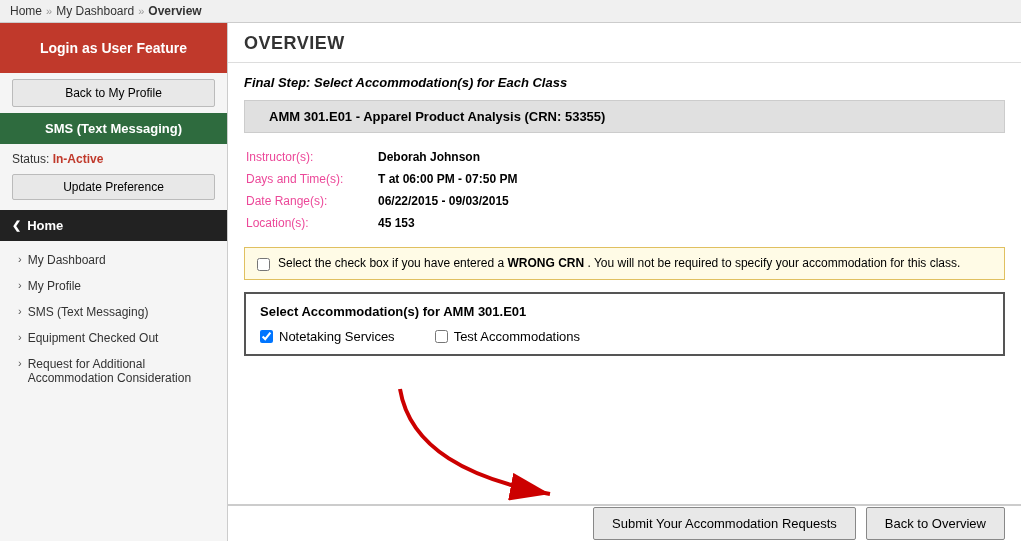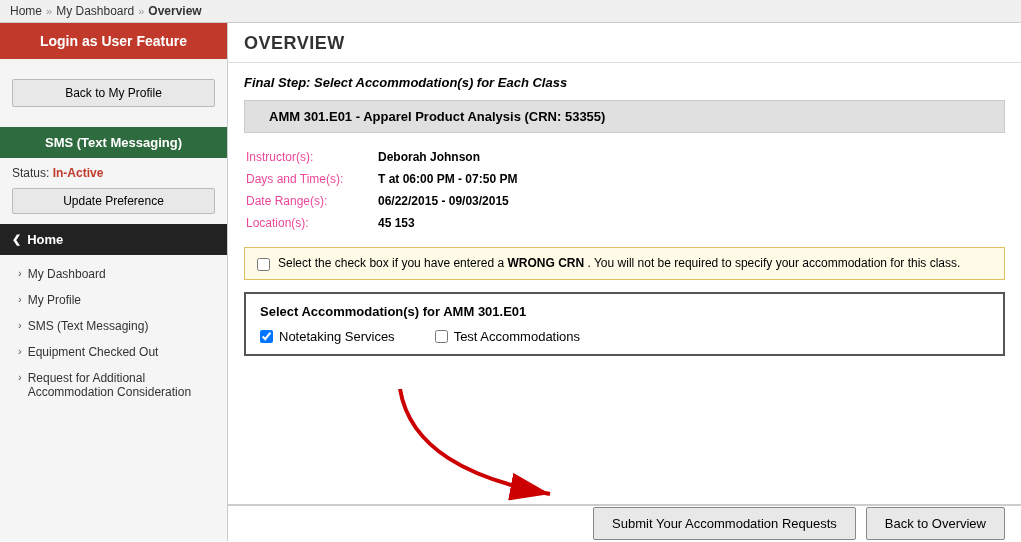--- a/index.html
+++ b/index.html
@@ -10,22 +10,22 @@
     .breadcrumb span { color: #333; }
     .breadcrumb .sep { color: #999; font-size: 11px; }
     .breadcrumb .current { font-weight: bold; }
 
     
     .layout { display: flex; height: calc(542px - 24px); }
 
     
     .sidebar { width: 228px; min-width: 228px; background: #f5f5f5; border-right: 1px solid #ccc; display: flex; flex-direction: column; }
 
-    .sidebar-login-btn { background: #c0392b; color: #fff; text-align: center; padding: 10px 8px; font-size: 14px; font-weight: bold; cursor: pointer; }
-    .sidebar-back-profile { padding: 20px 12px; }
+    .sidebar-login-btn { background: #c0392b; color: #fff; text-align: center; padding: 17px 8px; font-size: 14px; font-weight: bold; cursor: pointer; }
+    .sidebar-back-profile { padding: 6px 12px; }
     .sidebar-back-profile button { width: 100%; padding: 6px 0; border: 1px solid #bbb; background: #e8e8e8; cursor: pointer; font-size: 12px; border-radius: 2px; }
 
     .sidebar-sms { background: #2e6b3e; color: #fff; text-align: center; padding: 8px; font-size: 13px; font-weight: bold; }
     .sidebar-sms-status { padding: 8px 12px 4px; font-size: 12px; color: #333; }
     .sidebar-sms-status .in-active { color: #c0392b; font-weight: bold; }
     .sidebar-update-btn { padding: 4px 12px 10px; }
     .sidebar-update-btn button { width: 100%; padding: 5px 0; border: 1px solid #bbb; background: #e8e8e8; cursor: pointer; font-size: 12px; border-radius: 2px; }
 
     .sidebar-home-header { background: #222; color: #fff; padding: 8px 12px; font-size: 13px; font-weight: bold; display: flex; align-items: center; gap: 6px; }
     .sidebar-home-header .arrow { font-size: 11px; }

